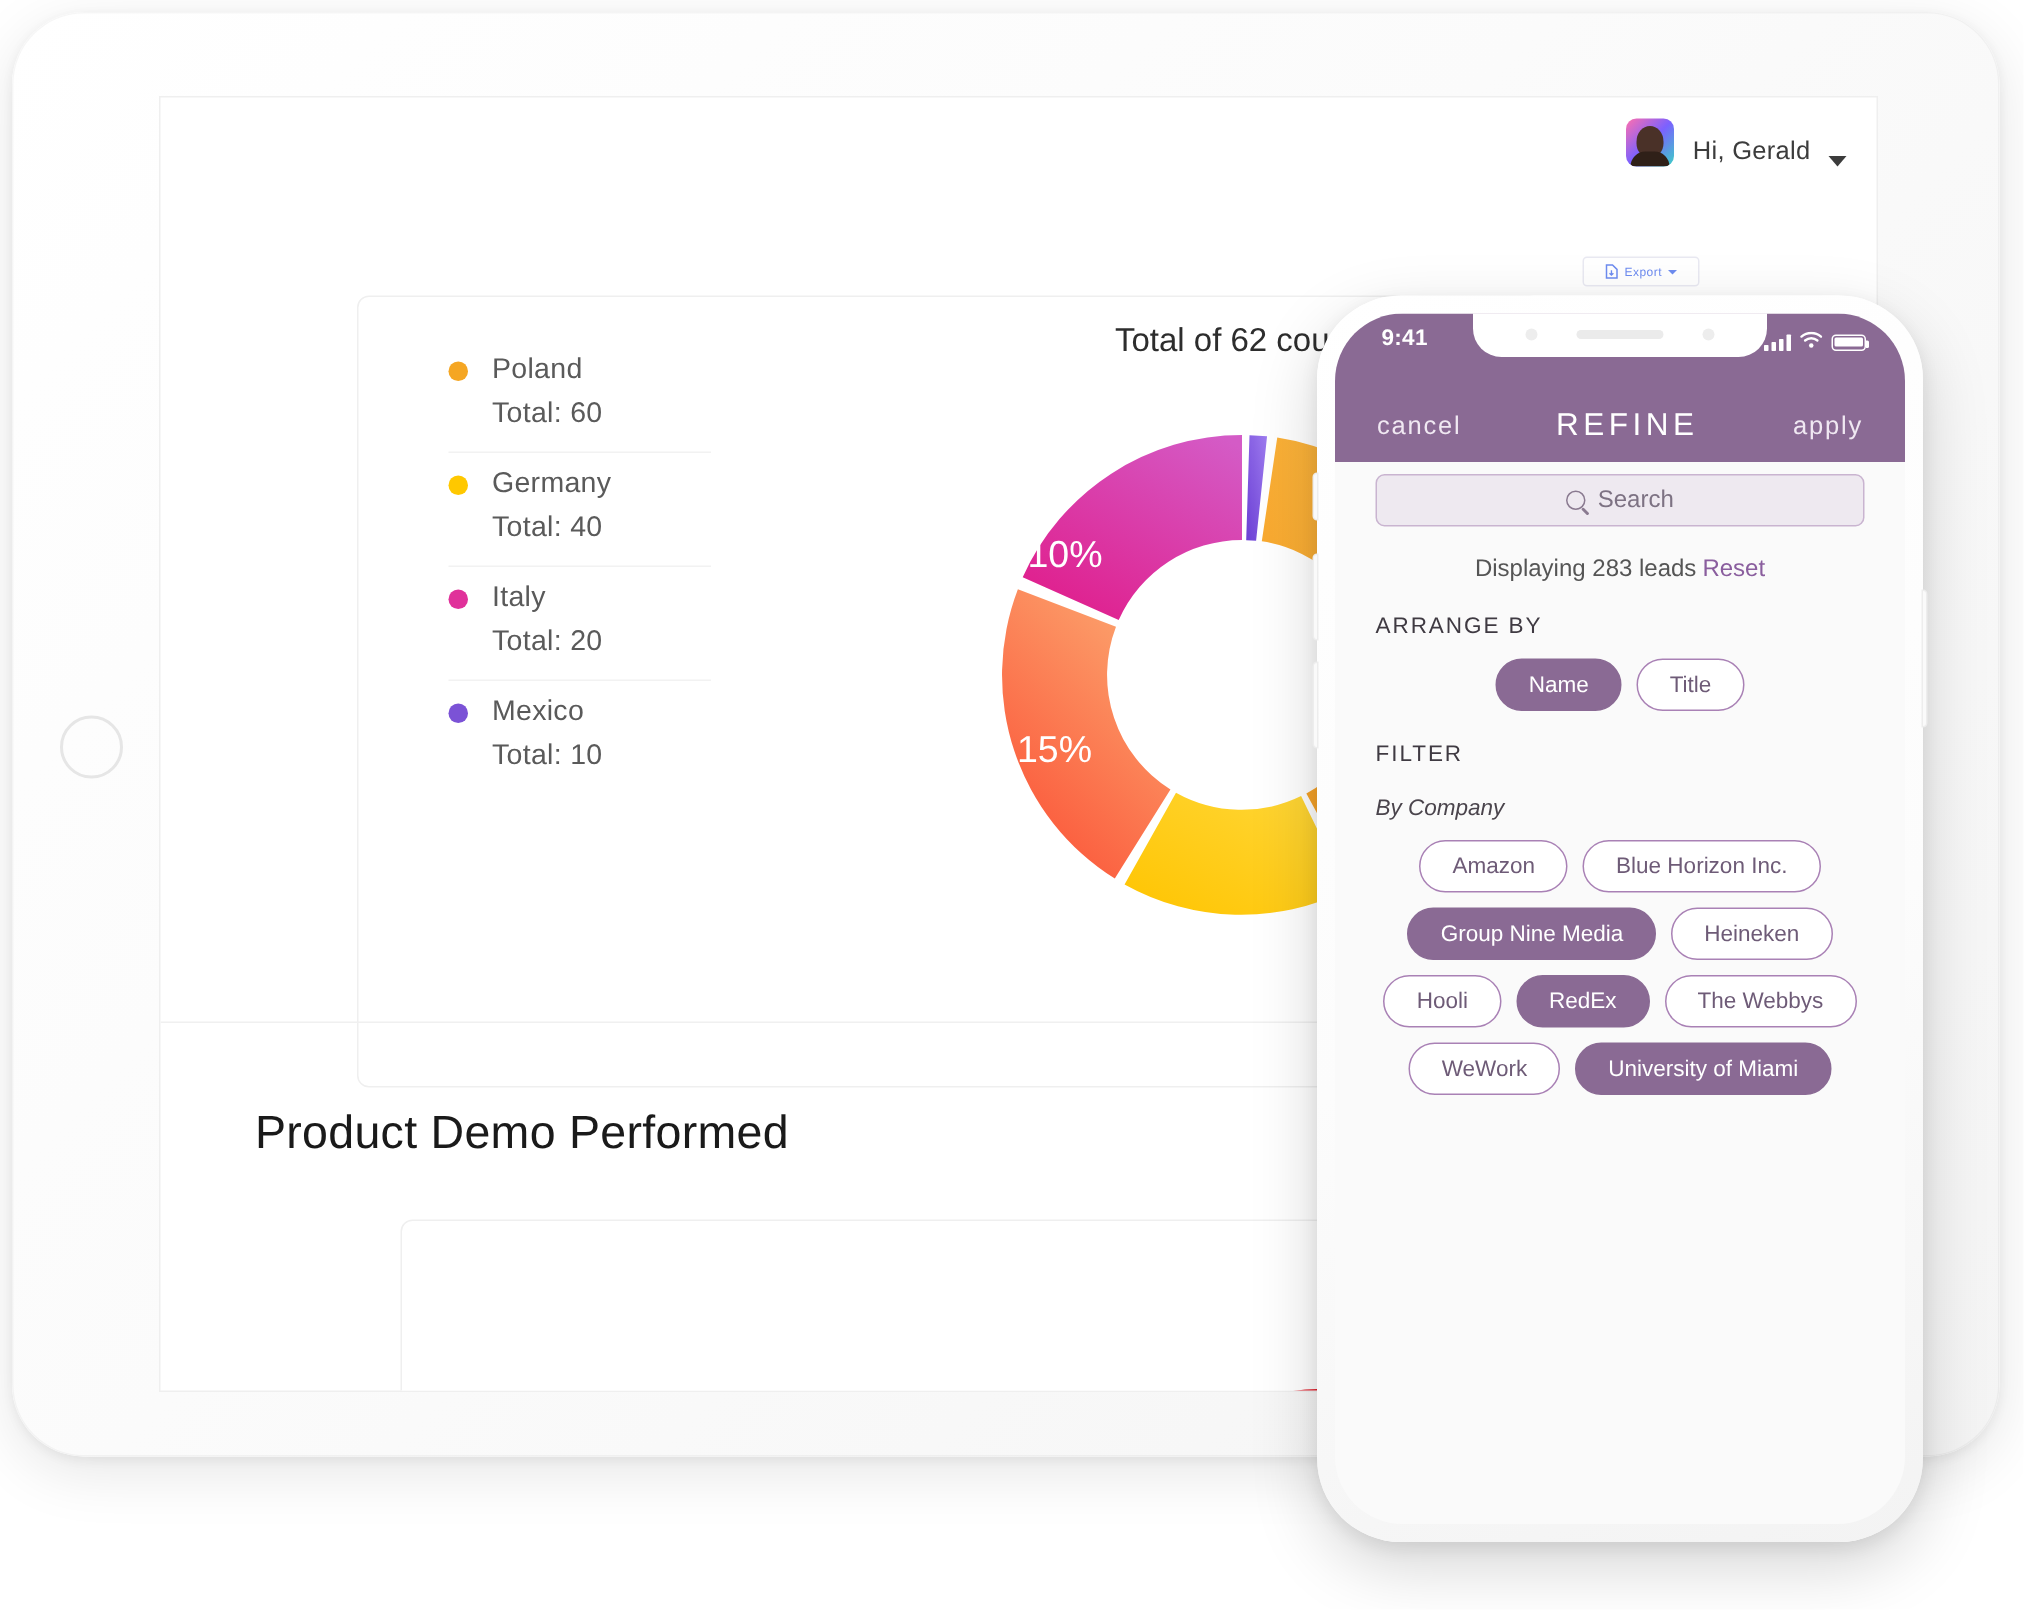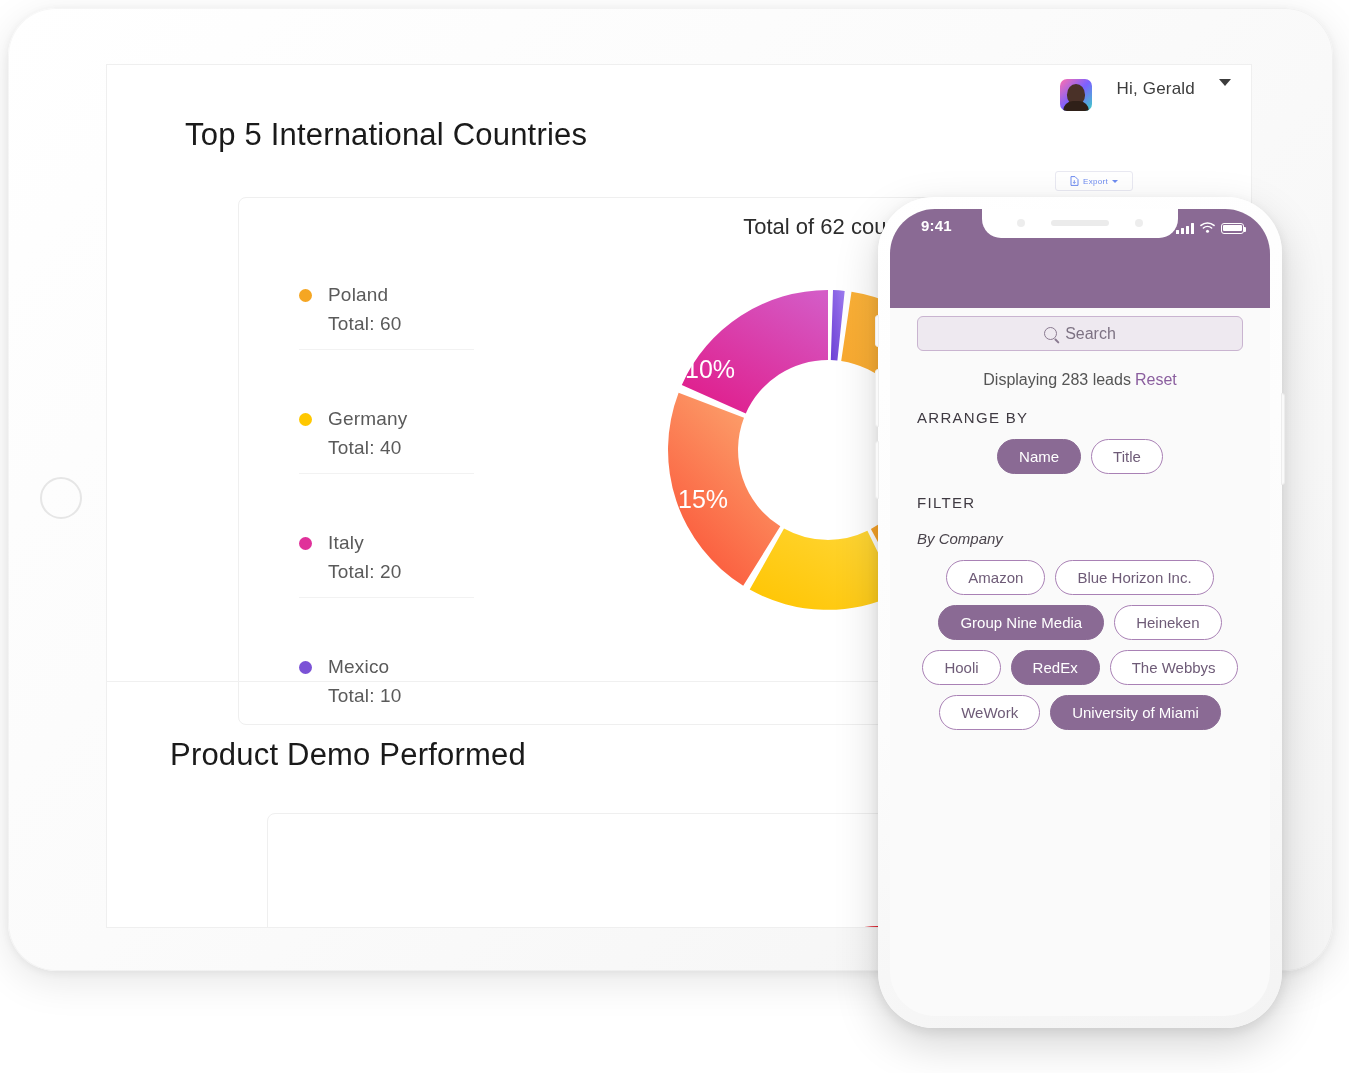--- a/index.html
+++ b/index.html
@@ -33,21 +33,21 @@
     position: absolute; left: 98px; top: 56px;
     width: 1146px; height: 864px;
     background: #ffffff;
     border: 1px solid #efefef;
     overflow: hidden;
   }
 
   
   .topbar {
     position: absolute; right: 20px; top: 14px;
-    display: flex; align-items: flex-start; gap: 24px;
+    display: flex; align-items: flex-end; gap: 12px;
   }
   .avatar {
     width: 32px; height: 32px; border-radius: 7px;
     background: linear-gradient(135deg,#ff6fae 0%,#7b61ff 50%,#3ad1c6 100%);
     position: relative; overflow: hidden;
   }
   .avatar::after{
     content:""; position:absolute; left:7px; top:5px;
     width:18px; height:21px; border-radius:50% 50% 45% 45%;
     background:#4a3128;
@@ -98,21 +98,21 @@
     border: 1px solid #efefef;
     border-radius: 8px;
   }
   #card-countries { left: 131px; top: 132px; width: 790px; height: 528px; }
   #card-demo      { left: 160px; top: 748px; width: 762px; height: 170px; }
 
   
   .legend { position: absolute; left: 60px; top: 28px; width: 175px; }
   .legend-row { padding: 10px 0 14px 0; }
   .legend-row + .legend-row { border-top: 1px solid #f2f2f2; }
-  .legend-head { display: flex; align-items: center; gap: 16px; margin-top: 48px; }
+  .legend-head { display: flex; align-items: center; gap: 16px; }
   .dot { width: 13px; height: 13px; border-radius: 50%; flex: 0 0 auto; }
   .legend-name { font-size: 19px; color: #5a5a5a; letter-spacing:.2px; }
   .legend-total { font-size: 19px; color: #5a5a5a; margin: 7px 0 0 29px; letter-spacing:.2px;}
 
   
   .donut-wrap { position: absolute; left: 395px; top: 16px; width: 380px; height: 440px; }
   .donut-total {
     position: absolute; left: 0; top: 0; width: 380px;
     text-align: center; font-size: 22px; color: #2d2d2d; white-space: nowrap;
   }
@@ -229,21 +229,20 @@
     <div class="home-btn"></div>
 
     <div class="tablet-screen">
 
       <div class="topbar">
         <div class="avatar"></div>
         <span class="greet">Hi, Gerald</span>
         <span class="chev-d"></span>
       </div>
 
-      <div class="section-title" id="title-countries">Top 5 International Countries</div>
 
       <div class="export-btn">
         <span class="export-ic">
           <svg width="9" height="10" viewBox="0 0 9 10">
               <path d="M1 .6h4l3 3v5.8H1z" fill="none" stroke="#6e8cf0" stroke-width="1"></path>
               <path d="M4.3 4.2v3.2M3 6.1l1.3 1.3L5.6 6.1" fill="none" stroke="#6e8cf0" stroke-width=".9"></path>
             </svg>
         </span>
         <span>Export</span>
         <span class="export-cv"></span>
@@ -364,20 +363,25 @@
                 <path d="M1 3.4A10 10 0 0 1 14 3.4" stroke="#fff" stroke-width="1.6" fill="none" stroke-linecap="round"></path>
                 <path d="M3.4 6A6.4 6.4 0 0 1 11.6 6" stroke="#fff" stroke-width="1.6" fill="none" stroke-linecap="round"></path>
                 <circle cx="7.5" cy="9.3" r="1.5" fill="#fff"></circle>
               </svg>
           </span>
           <span class="batt">
               <i></i>
             </span>
         </div>
 
+        <div class="ph-navrow">
+          <span class="ph-nav-side">cancel</span>
+          <span class="ph-nav-title">REFINE</span>
+          <span class="ph-nav-side">apply</span>
+        </div>
       </div>
 
       <div class="ph-body">
 
         <div class="search-box">
           <span class="search-ic"></span>
           <span class="search-ph">Search</span>
         </div>
 
         <div class="displaying">

